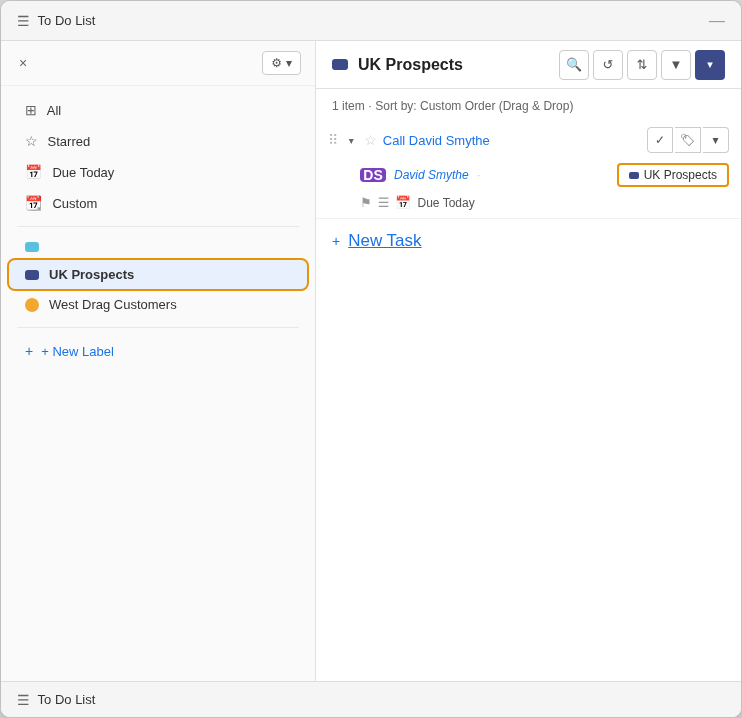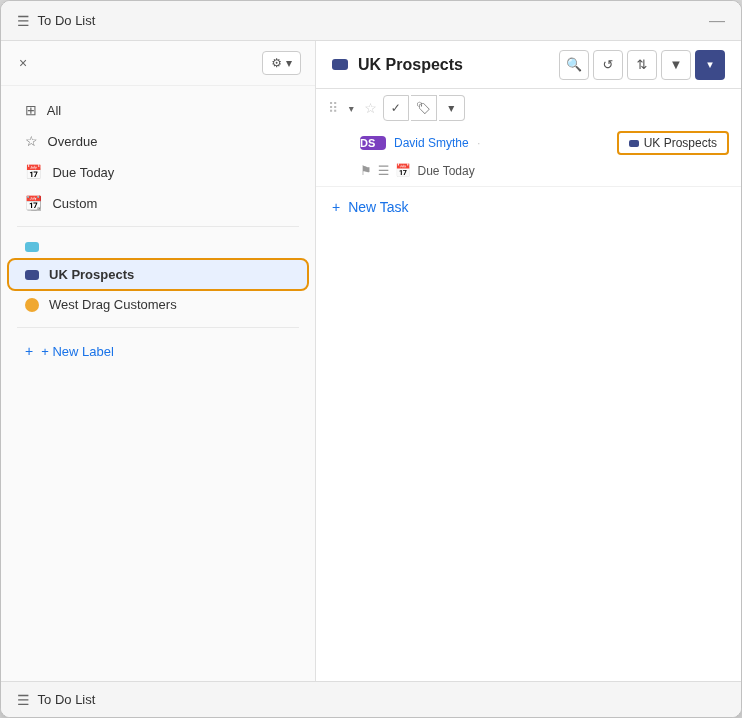--- a/index.html
+++ b/index.html
@@ -312,31 +312,32 @@
       padding: 4px 12px 6px 44px;
       gap: 8px;
     }
 
     .avatar {
       width: 26px;
       height: 14px;
       border-radius: 4px;
       background: #7b3fbf;
       color: white;
-      font-size: 11px;
+      font-size: 14px;
       font-weight: 600;
       display: flex;
       align-items: center;
-      justify-content: flex-start;
+      justify-content: center;
     }
 
     .assignee-name {
       font-size: 12px;
       color: #1a73e8;
       cursor: pointer;
+      font-style: italic;
     }
 
     .task-icons-row {
       display: flex;
       align-items: center;
       padding: 2px 12px 8px 44px;
       gap: 6px;
     }
 
     .task-icon-btn {
@@ -380,22 +381,23 @@
       padding: 12px 16px;
       cursor: pointer;
     }
 
     .new-task-plus {
       color: #1a73e8;
       font-size: 14px;
     }
 
     .new-task-label {
-      font-size: 14px;
+      font-size: 17px;
       color: #1a73e8;
+      text-decoration: underline;
     }
 
     
     .bottom-bar {
       height: 36px;
       border-top: 1px solid #ddd;
       background: #f5f5f5;
       display: flex;
       align-items: center;
       padding: 0 16px;
@@ -439,21 +441,21 @@
       </div>
 
       <div class="sidebar-items">
 
         <div class="sidebar-item">
           <span style="font-size:14px; color:#666;">⊞</span>
           <span>All</span>
         </div>
         <div class="sidebar-item">
           <span style="font-size:14px; color:#666;">☆</span>
-          <span>Overdue</span>
+          <span>Starred</span>
         </div>
         <div class="sidebar-item">
           <span style="font-size:14px; color:#666;">📅</span>
           <span>Due Today</span>
         </div>
         <div class="sidebar-item">
           <span style="font-size:14px; color:#666;">📆</span>
           <span>Custom</span>
         </div>
 
@@ -501,29 +503,31 @@
             <span>▼</span>
           </div>
           <div class="header-btn-dropdown">
             <span>▾</span>
           </div>
         </div>
       </div>
 
       <div class="content-body">
 
+        <div class="sort-info">1 item · Sort by: Custom Order (Drag &amp; Drop)</div>
 
         <div class="task-row">
 
           <div class="task-header-row">
             <span class="drag-handle">⠿</span>
             <span class="task-expand-btn">
               <span>▾</span>
             </span>
             <span class="task-star">☆</span>
+            <span class="task-title-link">Call David Smythe</span>
             <div class="task-actions">
               <div class="task-action-btn">
                 <span>✓</span>
               </div>
               <div class="task-action-btn">
                 <span>🏷</span>
               </div>
               <div class="task-action-btn">
                 <span>▾</span>
               </div>

